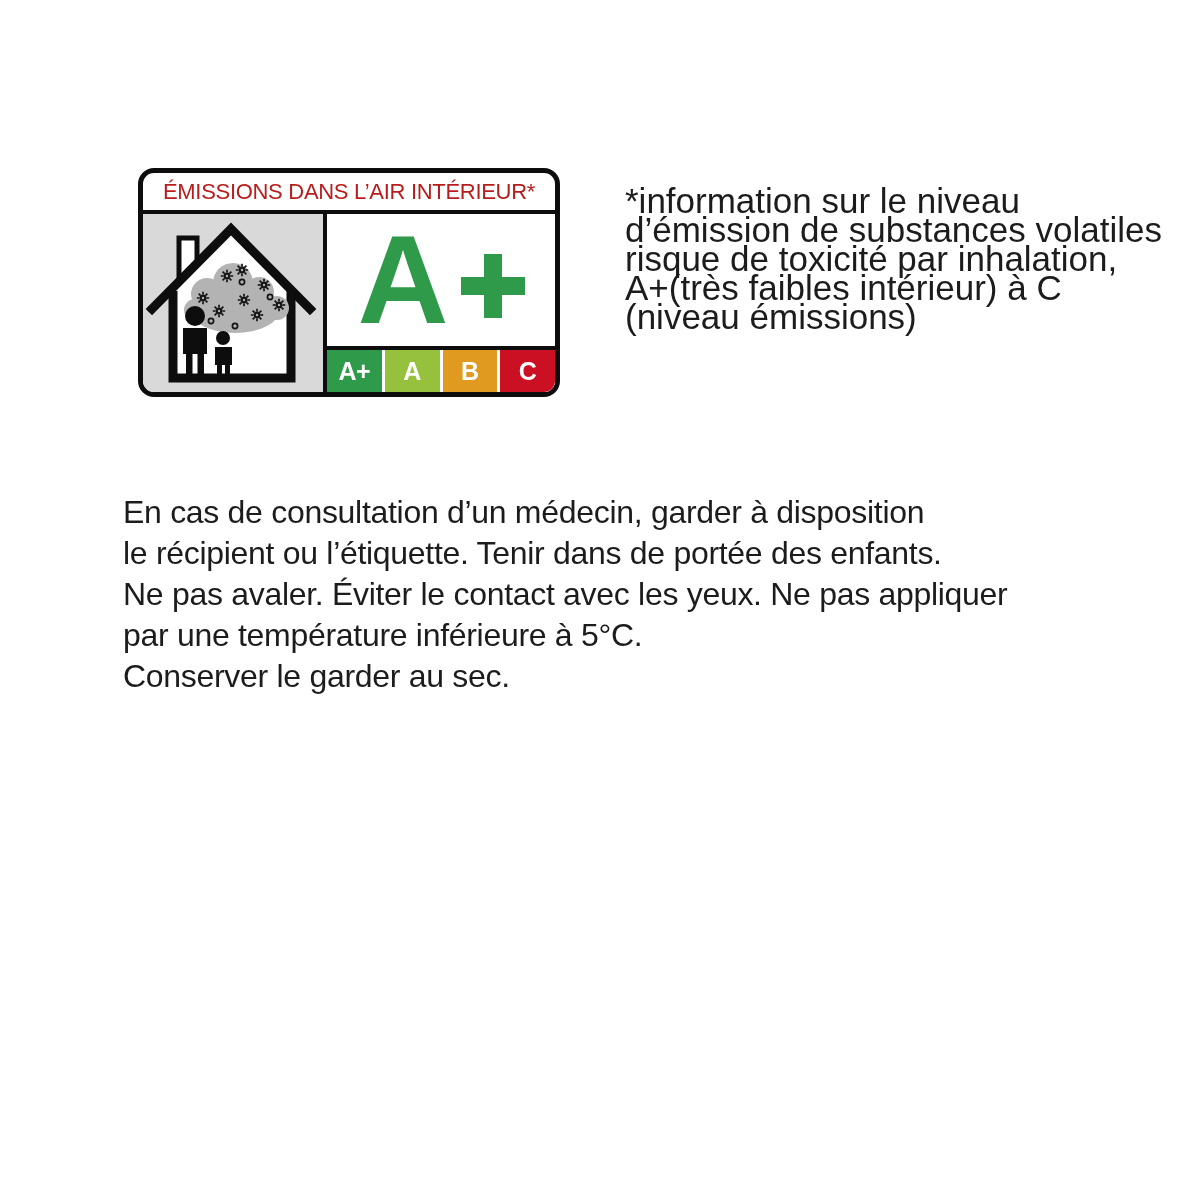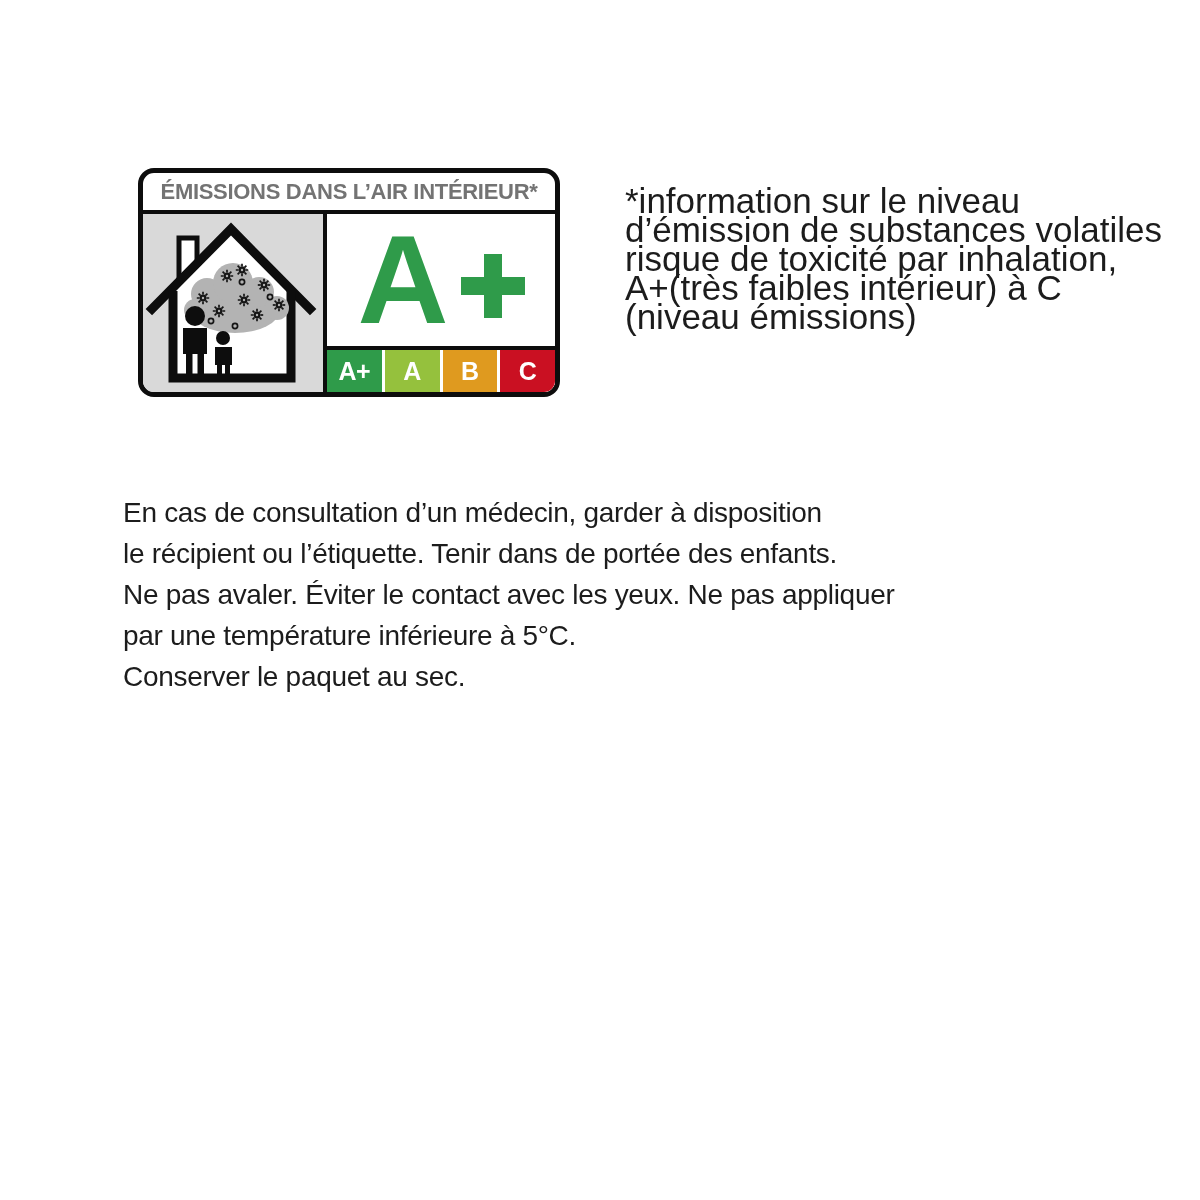--- a/index.html
+++ b/index.html
@@ -11,22 +11,22 @@
   .canvas { position:relative; width:1200px; height:1200px; background:#ffffff; overflow:hidden; }
 
   
   .air-label {
     position:absolute; left:138px; top:168px; width:422px; height:229px;
     box-sizing:border-box; border:5px solid #0d0d0d; border-radius:16px;
     background:#ffffff; display:flex; flex-direction:column; overflow:hidden;
   }
   .label-title {
     flex:0 0 37px; display:flex; align-items:center; justify-content:center;
-    border-bottom:4px solid #0d0d0d; color:#737373;
-    font-size:22px; font-weight:700; letter-spacing:-0.3px; white-space:nowrap;
+    border-bottom:4px solid #0d0d0d; color:#b91c1c;
+    font-size:22px; font-weight:400; letter-spacing:-0.3px; white-space:nowrap;
   }
   .label-body { flex:1; display:flex; min-height:0; }
   .house-panel { flex:0 0 180px; border-right:4px solid #0d0d0d; position:relative; }
   .house-panel svg { display:block; width:100%; height:100%; }
   .rating-panel { flex:1; min-width:0; display:flex; flex-direction:column; background:#ffffff; }
   .big-rating { flex:1; display:flex; align-items:center; justify-content:center; }
   .big-a { font-size:126px; font-weight:700; line-height:1; letter-spacing:-2px; }
   .big-plus { position:relative; width:64px; height:64px; margin-left:14px; margin-top:12px; }
   .big-plus i { position:absolute; display:block; }
   .big-plus .bar-h { left:0; top:23px; width:64px; height:18px; }
@@ -37,21 +37,21 @@
     color:#ffffff; font-weight:700; font-size:25px; letter-spacing:-0.5px;
   }
 
   
   .note {
     position:absolute; left:625px; top:186px; width:470px;
     font-size:35px; line-height:29px; color:#1c1c1c;
   }
   .precautions {
     position:absolute; left:123px; top:492px; width:1010px;
-    font-size:28px; line-height:41px; color:#1c1c1c; letter-spacing:-0.3px;
+    font-size:32px; line-height:41px; color:#1c1c1c; letter-spacing:-0.3px;
   }
   .note div, .precautions div { white-space:nowrap; }
 </style>
 </head>
 <body>
 
 <div class="canvas">
 
   <div class="air-label">
     <div class="label-title">ÉMISSIONS DANS L’AIR INTÉRIEUR*</div>
@@ -149,16 +149,16 @@
     <div>risque de toxicité par inhalation,</div>
     <div>A+(très faibles intérieur) à C</div>
     <div>(niveau émissions)</div>
   </div>
 
   <div class="precautions">
     <div>En cas de consultation d’un médecin, garder à disposition</div>
     <div>le récipient ou l’étiquette. Tenir dans de portée des enfants.</div>
     <div>Ne pas avaler. Éviter le contact avec les yeux. Ne pas appliquer</div>
     <div>par une température inférieure à 5°C.</div>
-    <div>Conserver le paquet au sec.</div>
+    <div>Conserver le garder au sec.</div>
   </div>
 
 </div>
 
 </body></html>

